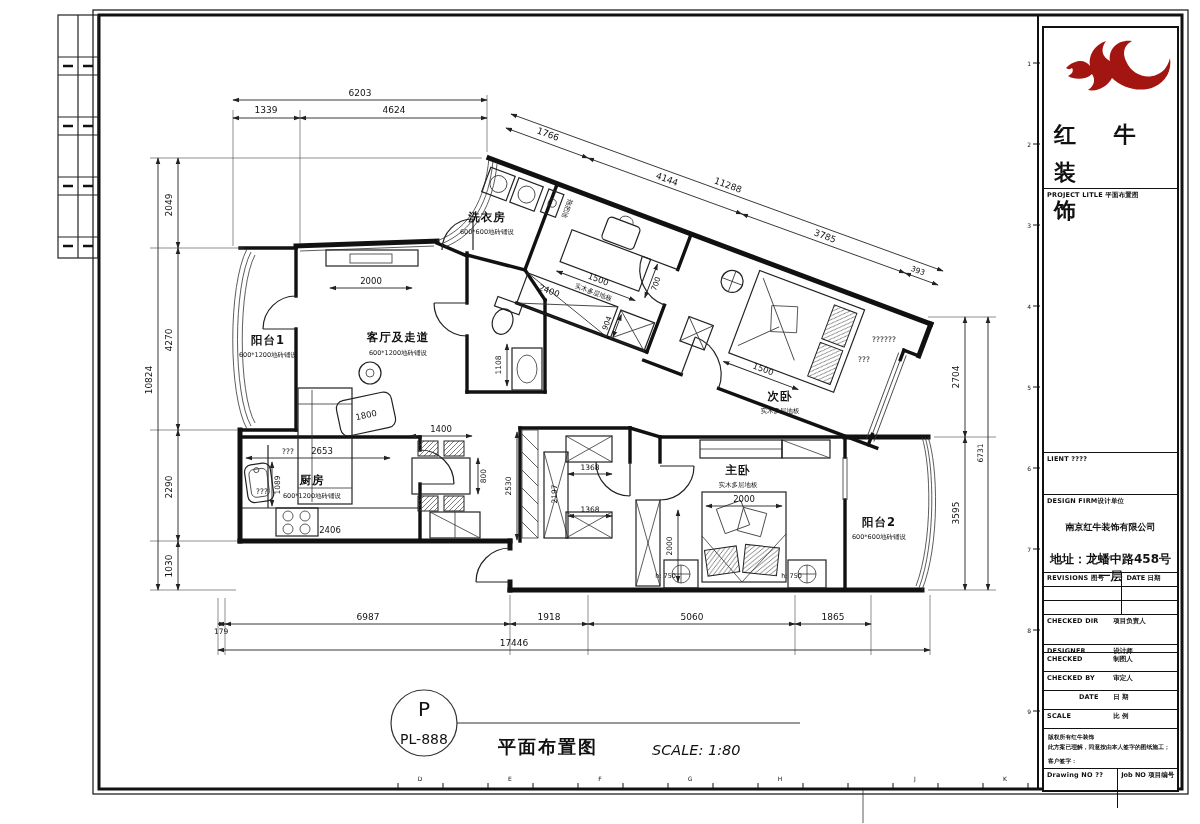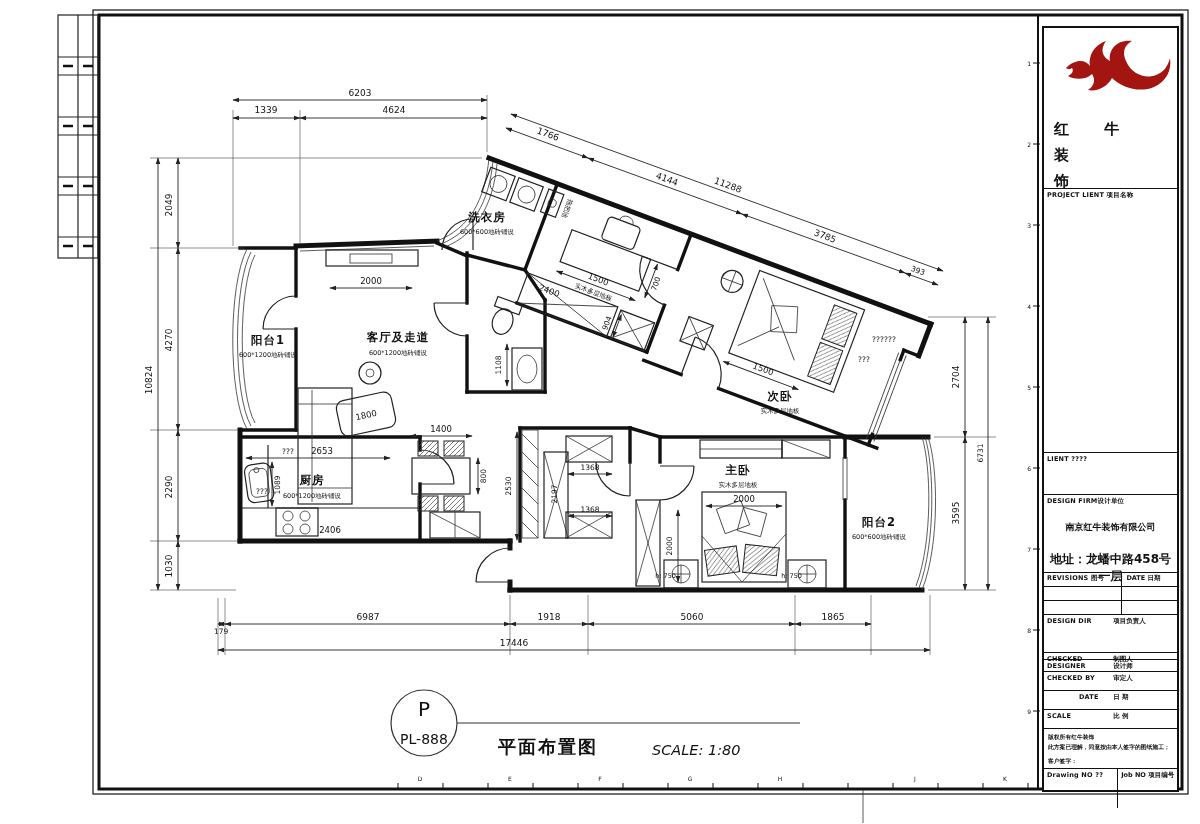--- a/index.html
+++ b/index.html
@@ -15,21 +15,21 @@
   .mid{text-anchor:middle}
   .t9{font-size:9px}.t8{font-size:8.5px}.t7{font-size:7.5px}.t6{font-size:6.5px}
   .room{font-size:11.5px;letter-spacing:1px;font-weight:bold}
   .sub{font-size:6.5px}
   .xfill{fill:url(#hx);stroke:#222;stroke-width:1}
   
   #tblock{position:absolute;left:1042px;top:26px;width:137px;height:766px;
           border:2px solid #111;box-sizing:border-box;background:#fff;}
   #tblock .sec{position:absolute;left:0;right:0;border-top:1.2px solid #111;box-sizing:border-box;}
   #tblock .lbl{font-size:6.5px;font-weight:bold;padding:2px 3px;letter-spacing:0.2px;white-space:nowrap;}
-  .logo-text{font-size:15px;font-weight:bold;letter-spacing:15px;line-height:26px;padding-left:10px;}
+  .logo-text{font-size:22px;font-weight:bold;letter-spacing:15px;line-height:38px;padding-left:10px;}
   .firm{font-size:9px;font-weight:bold;text-align:center;margin-top:13px;}
   .addr{font-size:12px;font-weight:bold;text-align:center;margin-top:17px;}
   .cnlbl{position:absolute;left:52%;top:0;font-size:6.5px;font-weight:bold;padding:2px 0;}
   .vline{position:absolute;top:0;bottom:0;border-left:1.2px solid #111;}
   .notes{font-size:5.8px;line-height:1.7;padding:4px 4px 0 4px;font-weight:bold;}
 </style>
 </head>
 <body>
 
 <div id="stage">
@@ -483,21 +483,21 @@
 
 <div id="tblock">
   <div class="sec" style="top:0;height:160px;border-top:none;">
     <svg width="133" height="84" viewBox="0 0 133 84" style="display:block;margin:4px auto 0;">
       <path d="M22,36 C32,26 42,28 46,34 C44,24 50,13 62,9 C56,17 58,25 66,29 C64,17 74,7 88,9 C80,13 78,21 82,29 C88,43 102,47 112,43 C120,40 124,34 126,26 C128,38 122,50 110,55 C96,61 78,56 68,46 C64,54 54,60 44,58 C50,54 52,48 48,42 C42,48 30,48 24,44 C28,42 30,39 28,36 C25,38 24,37 22,36 Z" fill="#a21511"></path>
     </svg>
     <div class="logo-text">红 牛 装</div>
     <div class="logo-text">饰</div>
   </div>
   <div class="sec" style="top:160px;height:222px;">
-    <div class="lbl">PROJECT LIENT 项目名称</div>
+    <div class="lbl">PROJECT LITLE 平面布置图</div>
   </div>
   <div class="sec" style="top:424px;height:42px;">
     <div class="lbl">LIENT ????</div>
   </div>
   <div class="sec" style="top:466px;height:78px;">
     <div class="lbl">DESIGN FIRM设计单位</div>
     <div class="firm">南京红牛装饰有限公司</div>
     <div class="addr">地址：龙蟠中路458号一层</div>
   </div>
   <div class="sec" style="top:544px;height:14px;">
@@ -505,24 +505,24 @@
     <div class="vline" style="left:58%;"></div>
     <div class="cnlbl" style="left:62%;top:-1px;">DATE 日期</div>
   </div>
   <div class="sec" style="top:558px;height:14px;">
         <div class="vline" style="left:58%;"></div>
       </div>
   <div class="sec" style="top:572px;height:14px;">
         <div class="vline" style="left:58%;"></div>
       </div>
   <div class="sec" style="top:586px;height:19px;">
-    <div class="lbl">DESIGN DIR</div>
+    <div class="lbl">CHECKED DIR</div>
     <div class="cnlbl">项目负责人</div>
   </div>
-  <div class="sec" style="top:631px;height:19px;">
+  <div class="sec" style="top:616px;height:19px;">
     <div class="lbl">DESIGNER</div>
     <div class="cnlbl">设计师</div>
   </div>
   <div class="sec" style="top:624px;height:19px;">
     <div class="lbl">CHECKED</div>
     <div class="cnlbl">制图人</div>
   </div>
   <div class="sec" style="top:643px;height:19px;">
     <div class="lbl">CHECKED BY</div>
     <div class="cnlbl">审定人</div>

